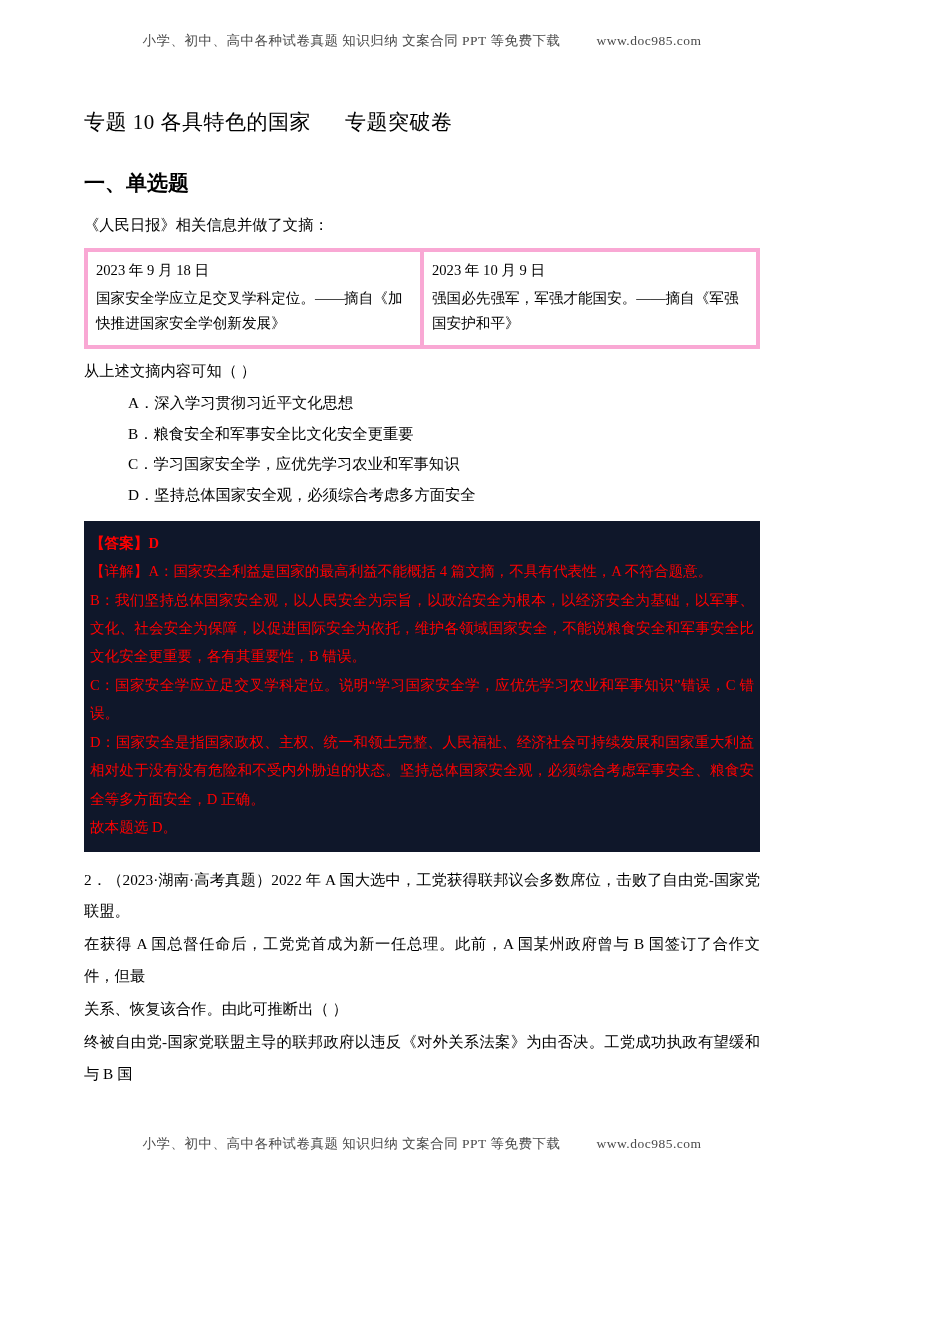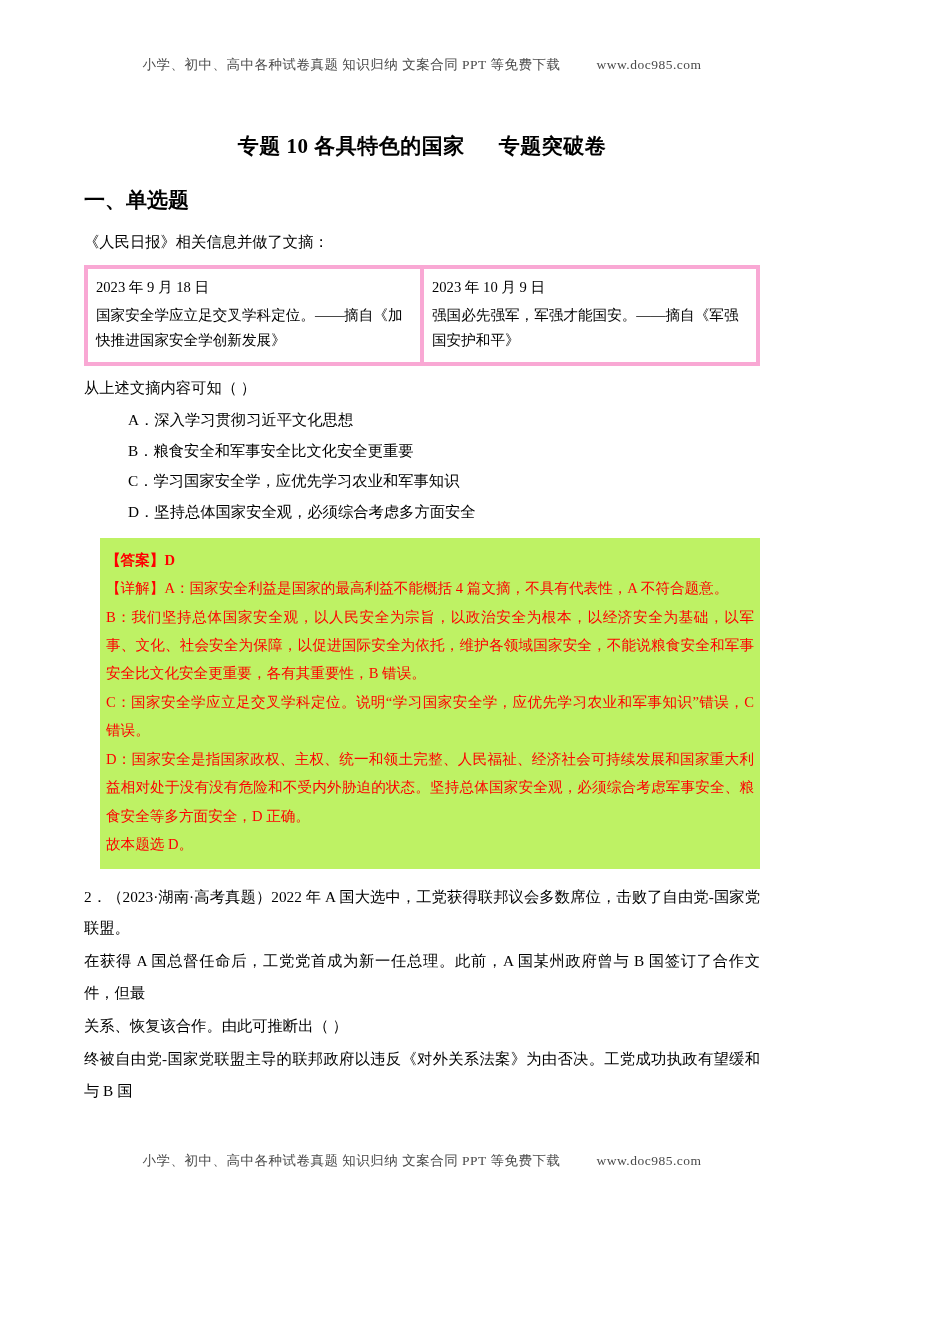--- a/index.html
+++ b/index.html
@@ -11,40 +11,40 @@
     width: 950px;
     min-height: 1344px;
     font-family: "Liberation Serif", serif;
     color: #000;
     position: relative;
   }
   .page {
     width: 844px;
     min-height: 1344px;
     box-sizing: border-box;
-    padding: 56px 84px 20px 84px;
+    padding: 32px 84px 20px 84px;
     position: relative;
   }
   .watermark-top, .watermark-bottom {
     text-align: center;
     font-size: 13.5px;
     color: #4a4a4a;
     letter-spacing: 0.5px;
     font-family: "Liberation Serif", serif;
   }
   .watermark-top span.site, .watermark-bottom span.site {
     margin-left: 36px;
     font-family: "Liberation Serif", serif;
   }
   .doc-title {
-    text-align: center;
+    text-align: left;
     font-size: 21px;
-    font-weight: bold;
+    font-weight: normal;
     margin-top: 58px;
-    margin-bottom: 26px;
+    margin-bottom: 33px;
     letter-spacing: 0.5px;
   }
   .doc-title .gap {
     display: inline-block;
     width: 34px;
   }
   .section-label {
     font-size: 21px;
     font-weight: bold;
     margin-top: 8px;
@@ -75,24 +75,24 @@
   }
   .options {
     margin: 2px 0 0 0;
   }
   .option {
     font-size: 15.3px;
     line-height: 2.0;
     margin-left: 44px;
   }
   .answer-block {
-    background: #bef264;
+    background: #0f172a;
     color: #ff0000;
     padding: 8px 6px 10px 6px;
-    margin: 10px 0 6px 16px;
+    margin: 10px 0 6px 0;
   }
   .answer-block p {
     margin: 0;
     font-size: 14.6px;
     line-height: 1.95;
     text-align: justify;
     color: #ff0000;
   }
   .answer-block p.bold {
     font-weight: bold;

